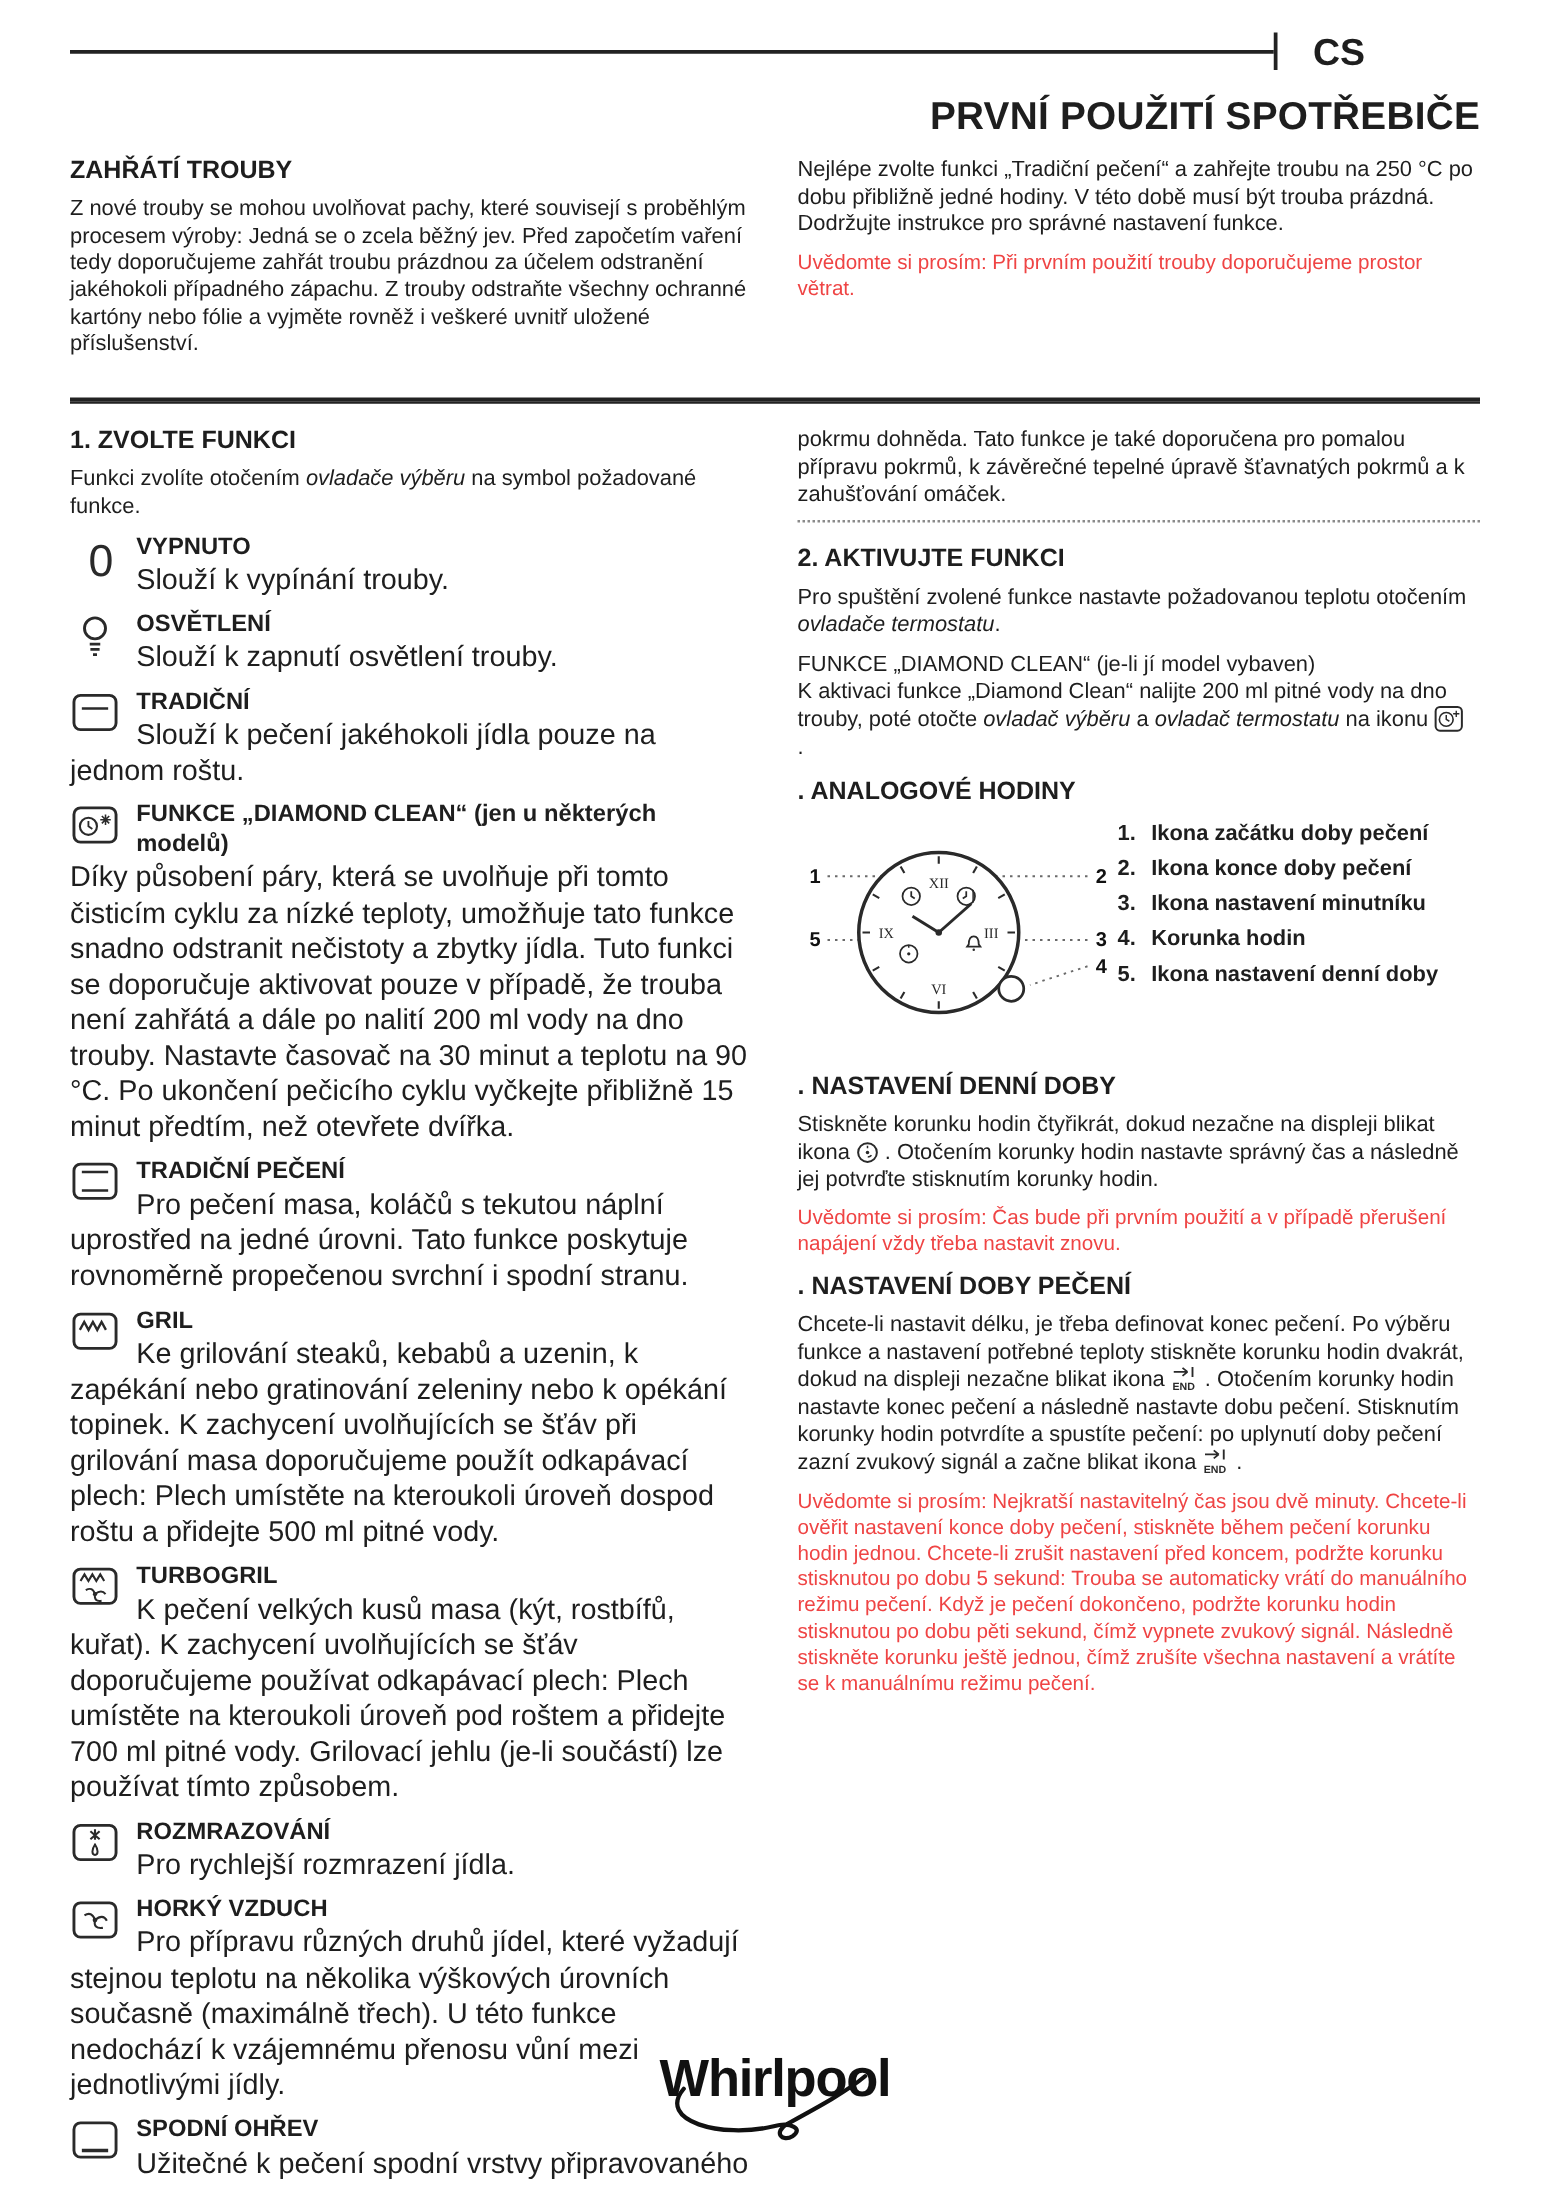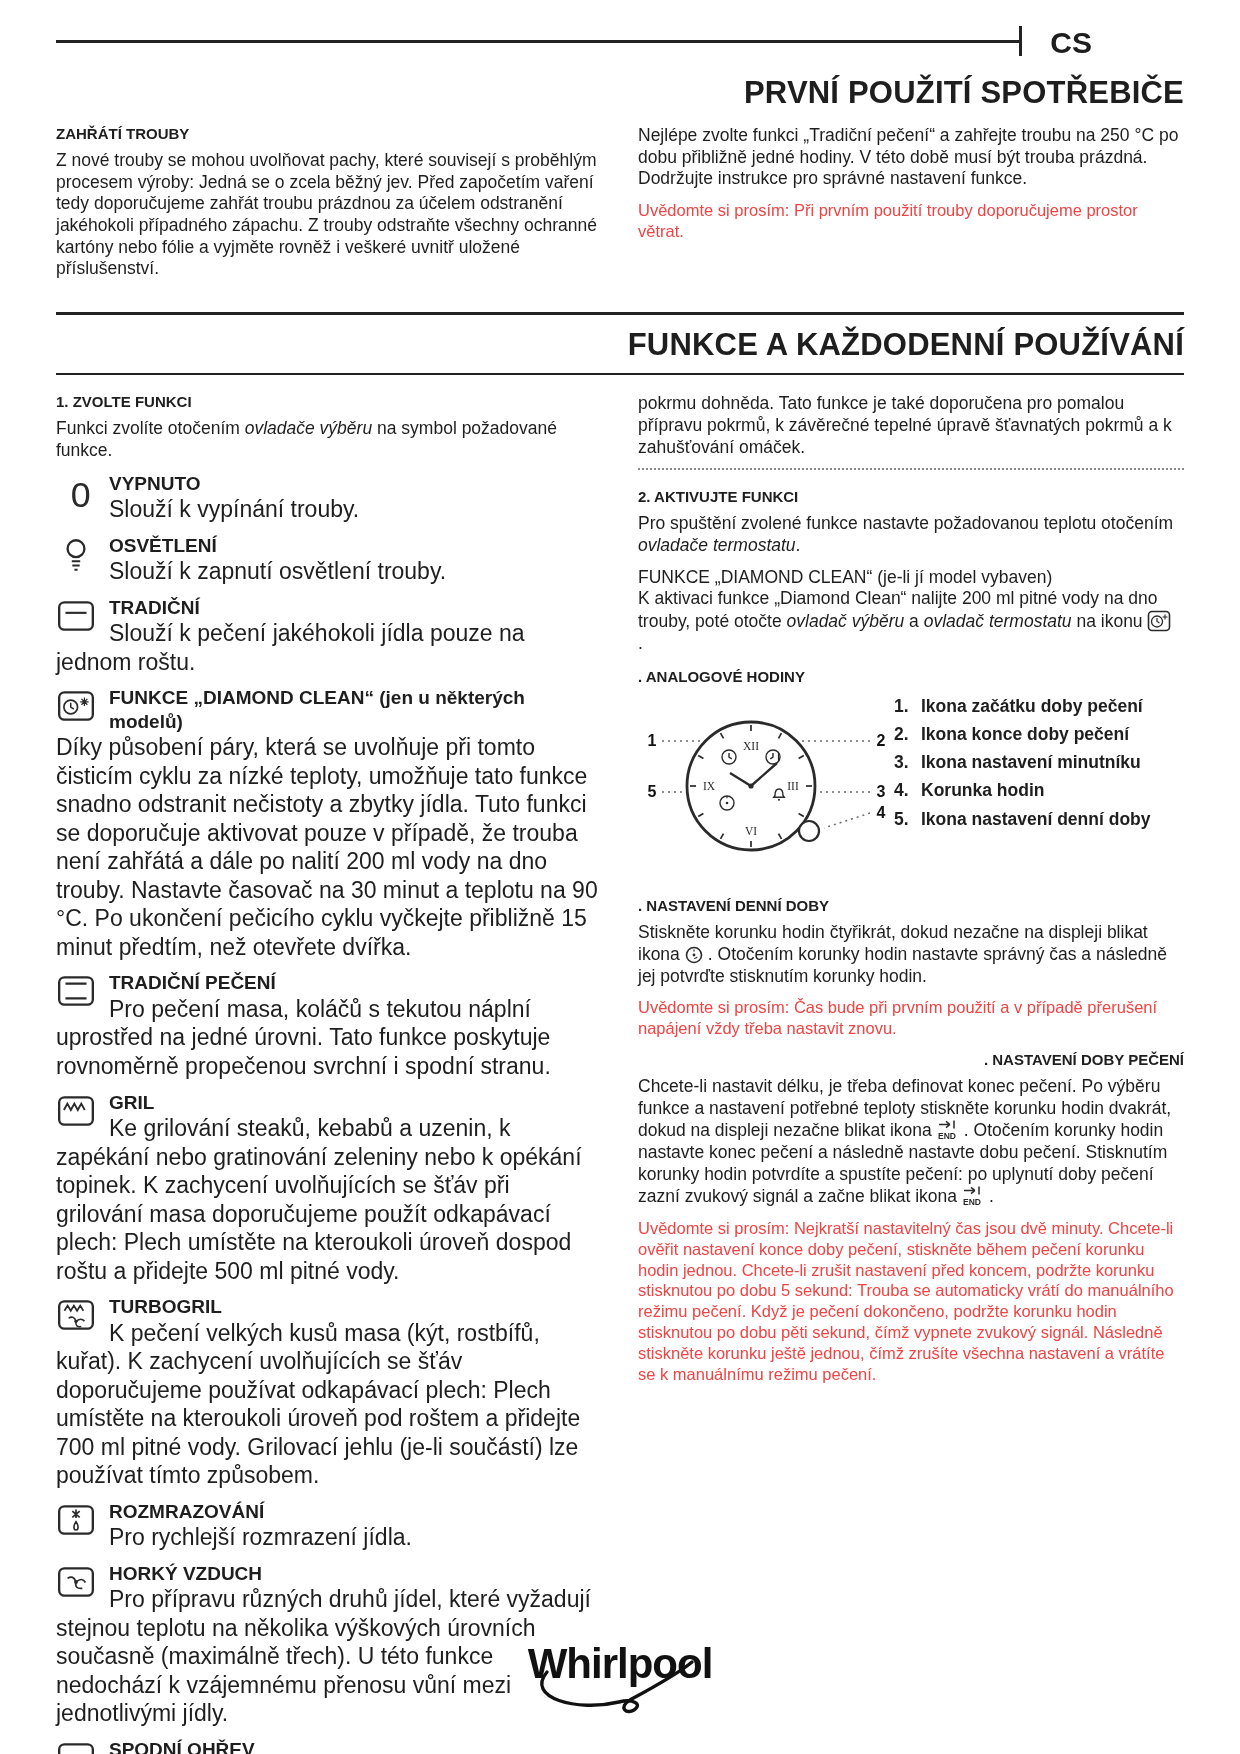--- a/index.html
+++ b/index.html
@@ -7,21 +7,21 @@
          font-family:"Liberation Sans", sans-serif; }
   .page { position:relative; width:1240px; height:1754px; overflow:hidden; padding:26px 56px 0; }
 
   
   .toprule { display:flex; align-items:flex-start; padding-right:92px; }
   .toprule .line { flex:1; height:3px; background:#222; margin-top:14px; }
   .toprule .tick { width:3px; height:30px; background:#222; }
   .toprule .lang { margin-left:28px; font-size:30px; font-weight:700; line-height:1.1; }
 
   h1.sec { font-size:31px; font-weight:700; letter-spacing:.2px; margin:16px 0 14px;text-align:right; }
-  h2.sub { font-size:15px; font-weight:700; margin:0 0 8px; }
+  h2.sub { font-size:20px; font-weight:700; margin:0 0 8px; }
   .cols { display:grid; grid-template-columns:1fr 1fr; column-gap:36px; align-items:start; }
   .body { font-size:17.5px; line-height:1.24; margin-bottom:10px; }
   .note { font-size:16.5px; line-height:1.26; color:#ef4444; margin-bottom:10px; }
   .rule-heavy { height:3px; background:#222; margin-top:22px; }
   .rule-thin  { height:2px; background:#222; margin-bottom:18px; }
   h1.sec2 { margin:12px 0 10px; }
 
   
   .fn { margin-bottom:10px; }
   .fn::after { content:""; display:block; clear:both; }
@@ -65,21 +65,20 @@
       </div>
       <div>
         <p class="body">Nejlépe zvolte funkci „Tradiční pečení“ a zahřejte troubu na 250 °C po dobu přibližně jedné hodiny. V této době musí být trouba prázdná. Dodržujte instrukce pro správné nastavení funkce.</p>
         <p class="note">Uvědomte si prosím: Při prvním použití trouby doporučujeme prostor větrat.</p>
       </div>
     </div>
   </section>
 
   <section>
     <div class="rule-heavy"></div>
-    <h1 class="sec sec2">FUNKCE A KAŽDODENNÍ POUŽÍVÁNÍ</h1>
     <div class="rule-thin"></div>
 
     <div class="cols">
 
       <div>
         <h2 class="sub">1. ZVOLTE FUNKCI</h2>
         <p class="body"><span>Funkci zvolíte otočením </span><i>ovladače výběru</i><span> na symbol požadované funkce.</span></p>
 
         <div class="fn">
           <span class="fn-icon">
@@ -304,21 +303,21 @@
         </div>
 
         <h2 class="sub" style="margin-top:12px;">. NASTAVENÍ DENNÍ DOBY</h2>
         <p class="body"><span>Stiskněte korunku hodin čtyřikrát, dokud nezačne na displeji blikat ikona</span><span class="inicon"><svg width="20" height="20" viewBox="0 0 20 20" fill="none" stroke="#2a2a2a">
                 <circle cx="10" cy="10" r="7.5" stroke-width="1.6"></circle>
                 <circle cx="10" cy="10" r="1.4" fill="#2a2a2a" stroke="none"></circle>
                 <path d="M10 4.5 v2 M13.2 12.2 a4 4 0 0 1 -3 1.3" stroke-width="1.2"></path>
               </svg></span><span>. Otočením korunky hodin nastavte správný čas a následně jej potvrďte stisknutím korunky hodin.</span></p>
         <p class="note">Uvědomte si prosím: Čas bude při prvním použití a v případě přerušení napájení vždy třeba nastavit znovu.</p>
 
-        <h2 class="sub" style="margin-top:12px;text-align:right;">. NASTAVENÍ DOBY PEČENÍ</h2>
+        <h2 class="sub" style="margin-top:12px;">. NASTAVENÍ DOBY PEČENÍ</h2>
         <p class="body"><span>Chcete-li nastavit délku, je třeba definovat konec pečení. Po výběru funkce a nastavení potřebné teploty stiskněte korunku hodin dvakrát, dokud na displeji nezačne blikat ikona</span><span class="inicon"><svg width="24" height="22" viewBox="0 0 24 22">
                 <path d="M3 5.5 h11 M14 5.5 l-4 -3.2 M14 5.5 l-4 3.2 M18 1.5 v8" stroke="#2a2a2a" stroke-width="1.5" fill="none"></path>
                 <text x="11" y="20" font-size="8.5" font-weight="bold" text-anchor="middle" fill="#2a2a2a" font-family="'Liberation Sans',sans-serif">END</text>
               </svg></span><span>. Otočením korunky hodin nastavte konec pečení a následně nastavte dobu pečení. Stisknutím korunky hodin potvrdíte a spustíte pečení: po uplynutí doby pečení zazní zvukový signál a začne blikat ikona</span><span class="inicon"><svg width="24" height="22" viewBox="0 0 24 22">
                 <path d="M3 5.5 h11 M14 5.5 l-4 -3.2 M14 5.5 l-4 3.2 M18 1.5 v8" stroke="#2a2a2a" stroke-width="1.5" fill="none"></path>
                 <text x="11" y="20" font-size="8.5" font-weight="bold" text-anchor="middle" fill="#2a2a2a" font-family="'Liberation Sans',sans-serif">END</text>
               </svg></span><span>.</span></p>
         <p class="note">Uvědomte si prosím: Nejkratší nastavitelný čas jsou dvě minuty. Chcete-li ověřit nastavení konce doby pečení, stiskněte během pečení korunku hodin jednou. Chcete-li zrušit nastavení před koncem, podržte korunku stisknutou po dobu 5 sekund: Trouba se automaticky vrátí do manuálního režimu pečení. Když je pečení dokončeno, podržte korunku hodin stisknutou po dobu pěti sekund, čímž vypnete zvukový signál. Následně stiskněte korunku ještě jednou, čímž zrušíte všechna nastavení a vrátíte se k manuálnímu režimu pečení.</p>
       </div>
     </div>

